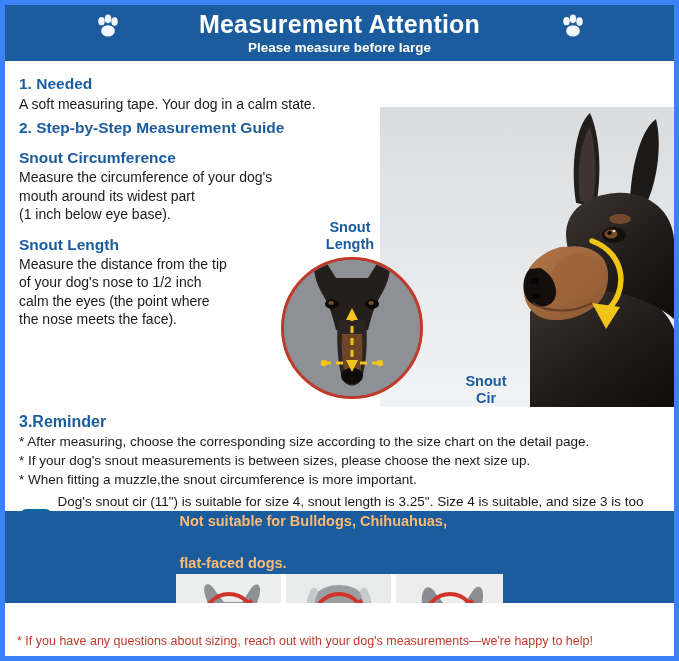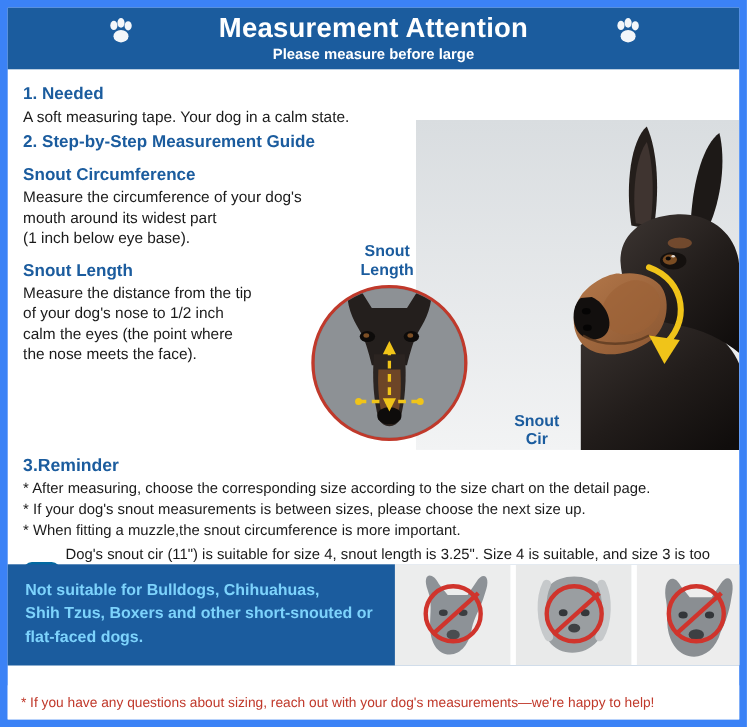--- a/index.html
+++ b/index.html
@@ -10,21 +10,21 @@
   body {
     width: 679px; height: 661px;
     font-family: "Liberation Sans", sans-serif;
     color: #1a1a1a;
     overflow: hidden;
     position: relative;
   }
   .page {
     position: relative;
     width: 679px; height: 661px;
-    border: 7px solid #3b82f6;
+    border: 5px solid #3b82f6;
     background: #fff;
   }
 
   
   .header {
     position: relative;
     height: 56px;
     background: #1b5c9e;
     color: #fff;
     display: flex;
@@ -142,23 +142,24 @@
     margin-top: 16px;
   }
 
   
   .banner {
     position: absolute;
     left: 0; right: 0;
     top: 506px;
     height: 92px;
     background: #1b5c9e;
-    color: #7dd3fc;
+    color: #fdba74;
     display: flex;
     align-items: center;
+    flex-direction: column;
   }
   .banner-text {
     font-size: 14.5px;
     font-weight: bold;
     line-height: 1.45;
     padding-left: 16px;
     width: 352px;
   }
   .banner-dogs {
     flex: 1;
@@ -344,21 +345,21 @@
         <span class="eg-badge">eg2</span>
         <span>Dog's snout cir (9.5") is suitable for size 3, snout length is 4". Size 3 is suitable, and size 5 is too large.</span>
       </div>
     </div>
 
   </div>
 
   <div class="banner">
     <div class="banner-text">
       <span>Not suitable for Bulldogs, Chihuahuas,</span><br>
-      <span>Shih Tzus, Boxers and other short-snouted or</span><br>
+      <br>
       <span>flat-faced dogs.</span>
     </div>
     <div class="banner-dogs">
       <svg width="327" height="92" viewBox="0 0 327 92" aria-hidden="true">
         <rect width="327" height="92" fill="#ffffff"></rect>
 
         <g>
           <rect x="0" y="0" width="105" height="92" fill="#eceded"></rect>
           <path d="M30 24 C24 8 34 6 40 18 L48 28 L66 28 L74 16 C80 6 88 10 82 26 C78 40 72 48 70 58 C68 72 60 82 50 82 C38 82 32 70 32 56 C32 44 34 34 30 24 Z" fill="#8d9297"></path>
           <ellipse cx="44" cy="44" rx="4" ry="3" fill="#3a3d40"></ellipse>

